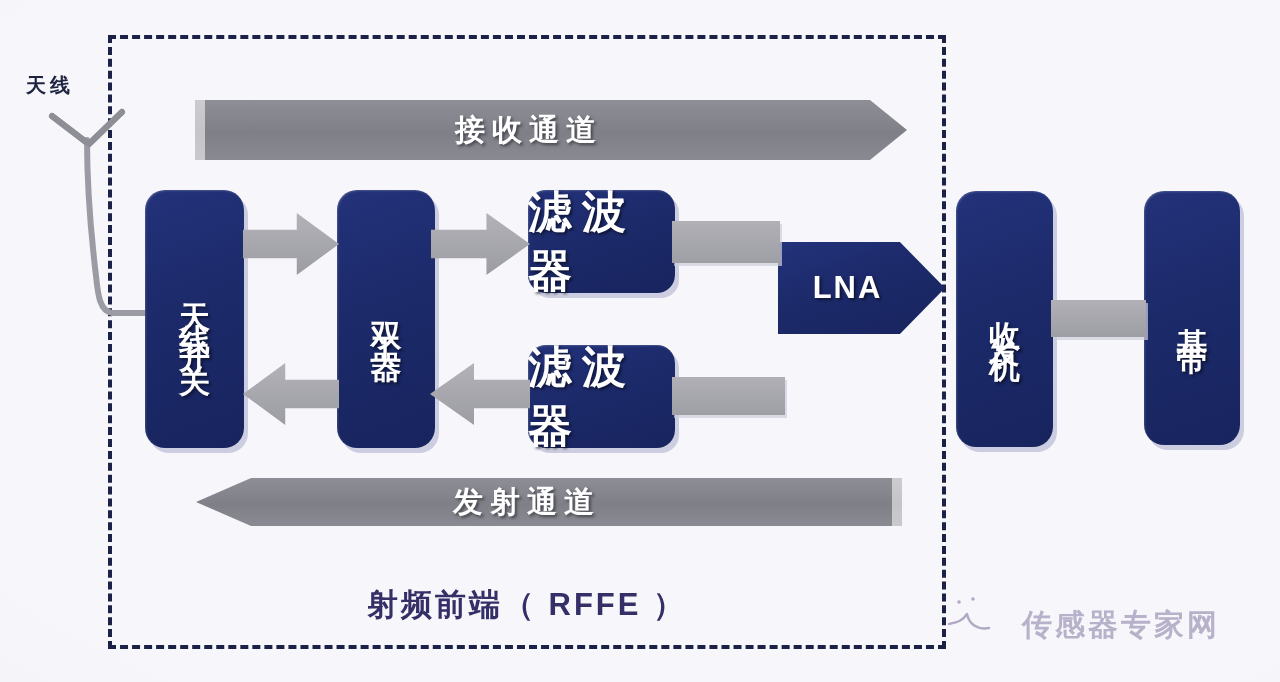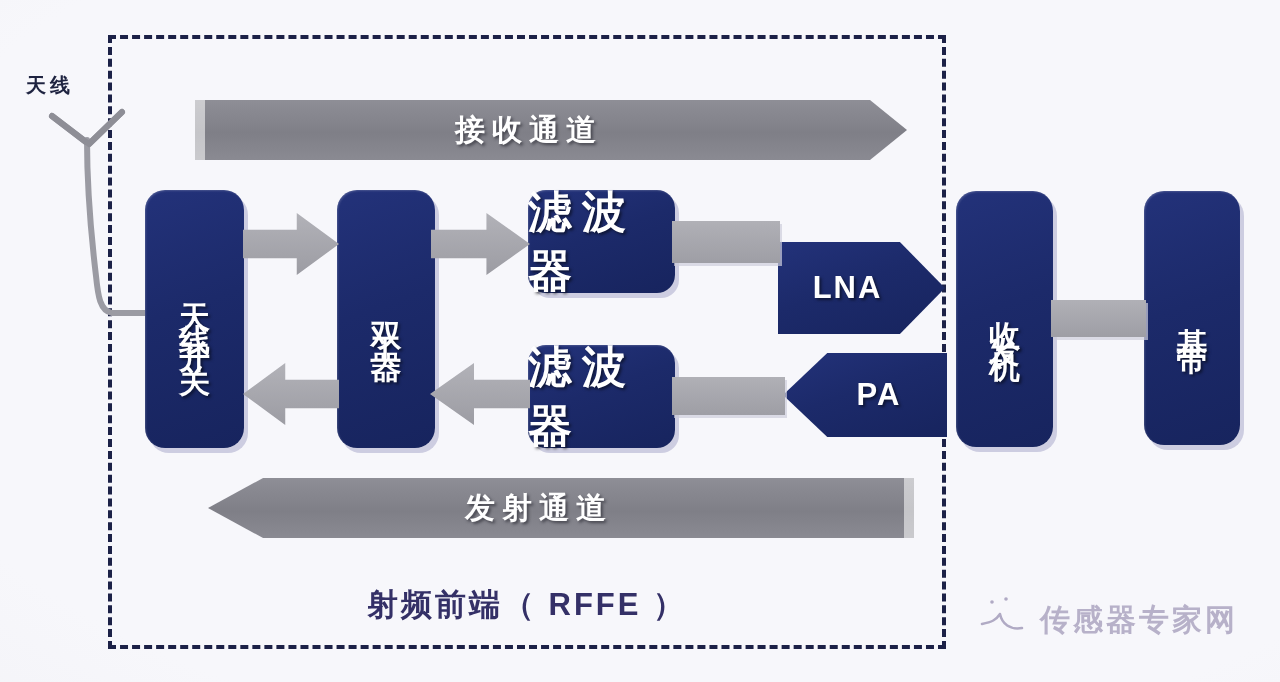--- a/index.html
+++ b/index.html
@@ -28,21 +28,21 @@
     filter:drop-shadow(3px 4px 0 rgba(198,198,214,.8));
   }
   .channel.rx{
     left:195px;top:100px;width:712px;height:60px;
     background-image:
       linear-gradient(90deg, rgba(255,255,255,.55) 0 1.4%, rgba(255,255,255,0) 1.4%),
       linear-gradient(180deg,#8e8e96 0%,#7f7f87 55%,#8a8a92 100%);
     clip-path:polygon(0 0,94.8% 0,100% 50%,94.8% 100%,0 100%);
   }
   .channel.tx{
-    left:208px;top:478px;width:706px;height:60px;
+    left:196px;top:478px;width:706px;height:48px;
     background-image:
       linear-gradient(90deg, rgba(255,255,255,0) 98.6%, rgba(255,255,255,.55) 98.6%),
       linear-gradient(180deg,#8e8e96 0%,#7f7f87 55%,#8a8a92 100%);
     clip-path:polygon(100% 0,7.8% 0,0 50%,7.8% 100%,100% 100%);
     text-align:center;
   }
   .channel .ch-text{transform:translateX(-22px);}
   
   .block{
     position:absolute;background:linear-gradient(160deg,#23327a 0%,#1c2a6a 45%,#17245e 100%);
@@ -105,21 +105,21 @@
   .carr-dup-flt{left:431px;top:213px;width:99px;height:62px;}
   .carr-flt-dup{left:430px;top:363px;width:100px;height:62px;}
   .carr-dup-sw{left:243px;top:363px;width:96px;height:62px;}
   
   .rffe-label{
     position:absolute;left:108px;top:584px;width:838px;text-align:center;
     font-size:31px;font-weight:bold;color:#343067;letter-spacing:3px;
   }
   
   .watermark{
-    position:absolute;left:976px;top:594px;display:flex;align-items:center;gap:8px;
+    position:absolute;left:943px;top:594px;display:flex;align-items:flex-end;gap:23px;
   }
   .watermark-text{
     font-size:30px;font-weight:bold;color:#b7b1c9;letter-spacing:3px;
   }
 </style>
 </head>
 <body>
 
 <div class="stage">
 
@@ -156,23 +156,20 @@
   </div>
 
   <div class="block vblock block-transceiver">
     <span class="vtext tight">收发机</span>
   </div>
 
   <div class="block vblock block-baseband">
     <span class="vtext tight">基带</span>
   </div>
 
-  <div class="pent pent-pa">
-    <span>PA</span>
-  </div>
 
   <div class="block hblock block-filter-tx">
     <span class="htext">滤波器</span>
   </div>
 
   <div class="carr right carr-sw-dup"></div>
   <div class="carr right carr-dup-flt"></div>
   <div class="conn conn-bar-rx"></div>
   <div class="conn conn-bar-bb"></div>
   <div class="conn conn-bar-tx"></div>

